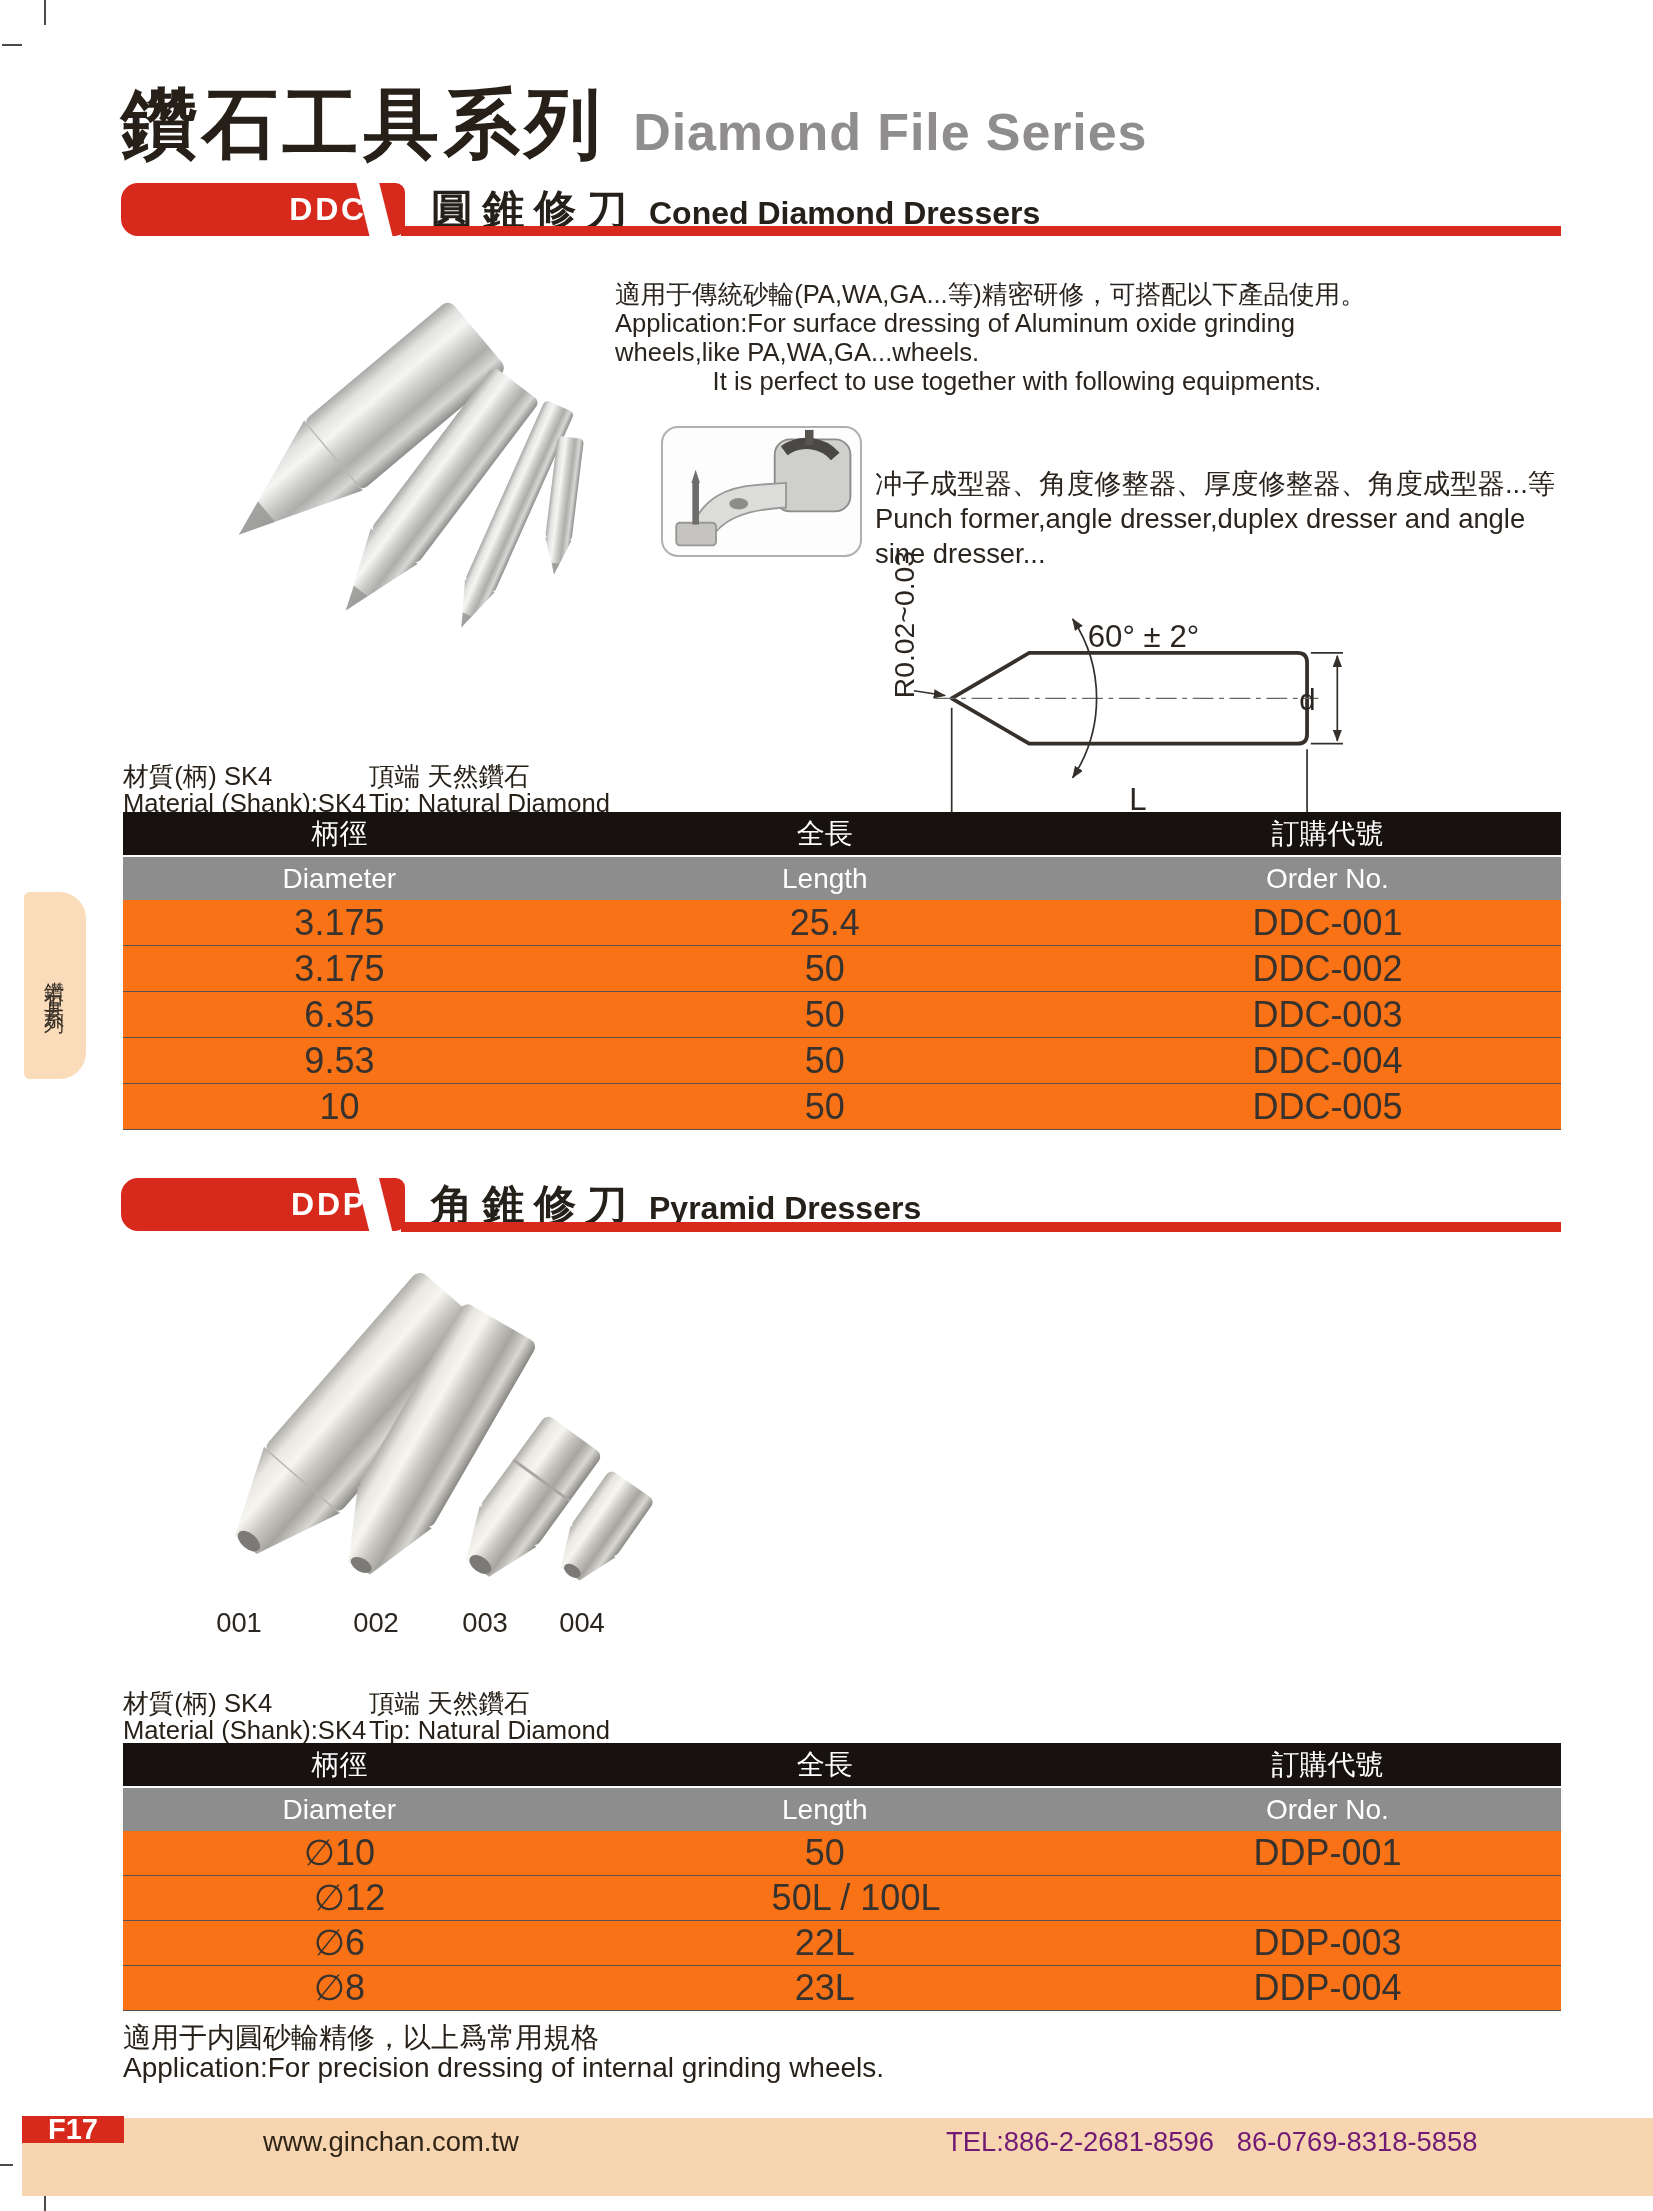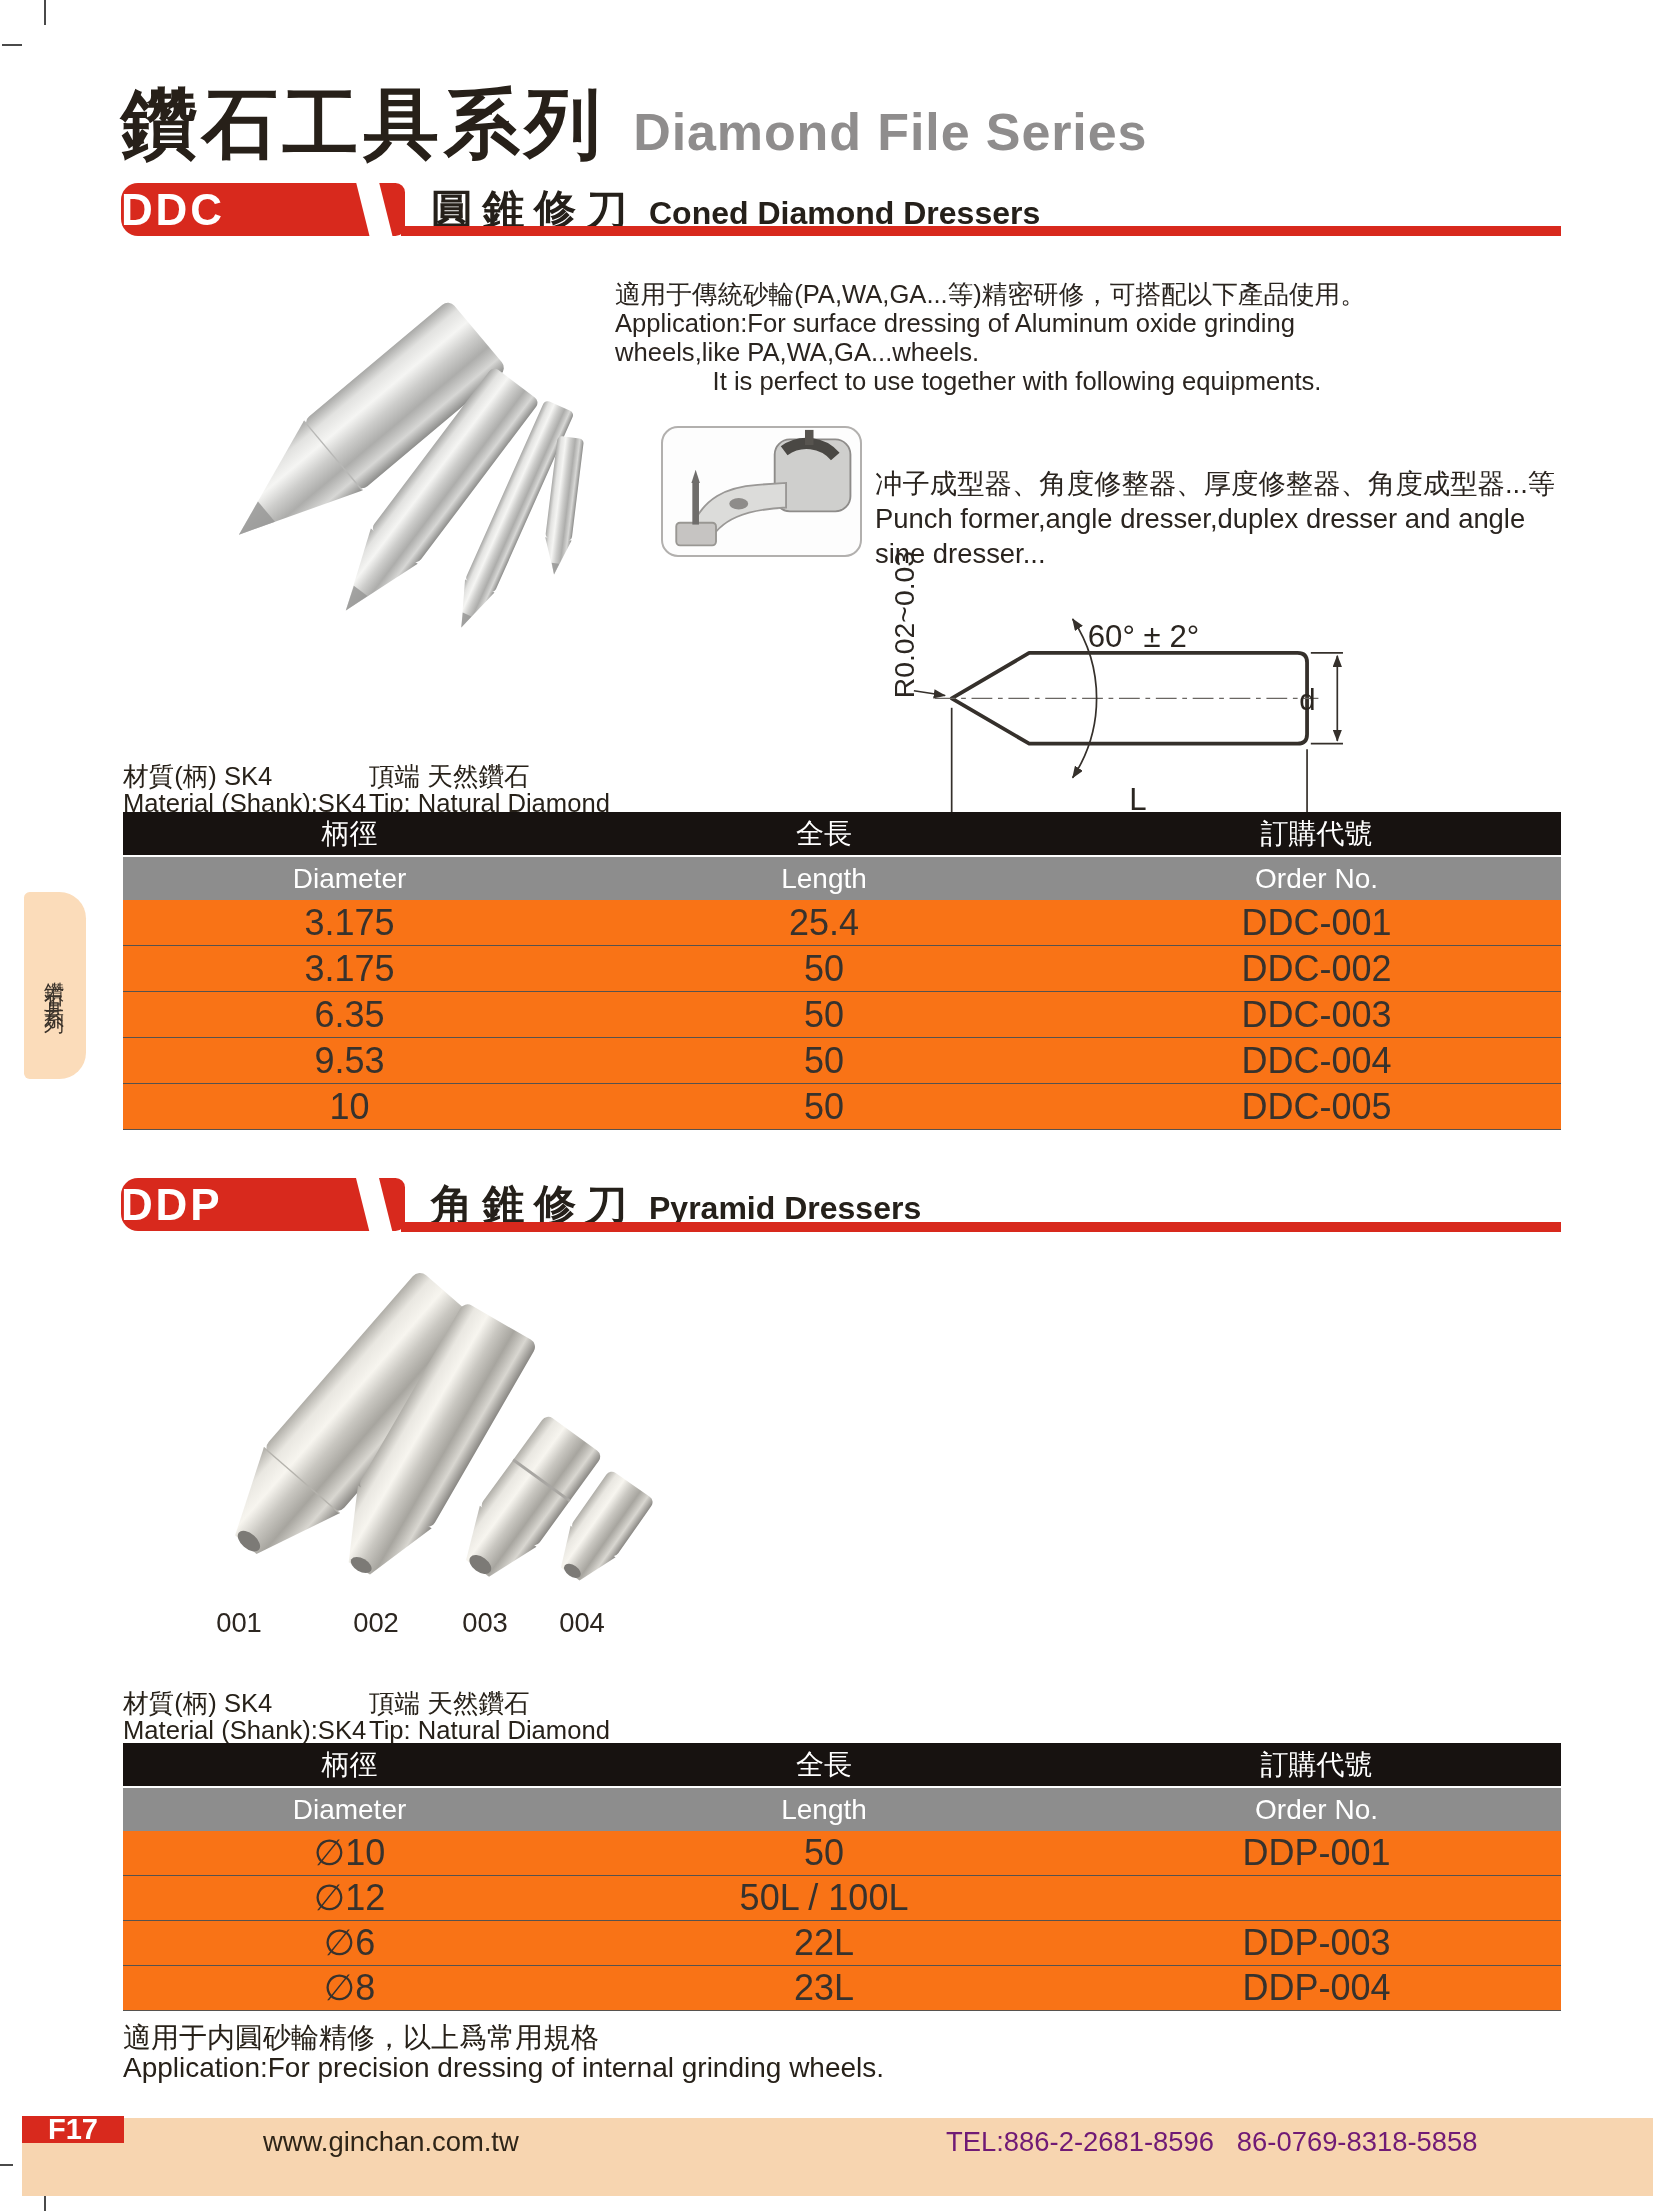--- a/index.html
+++ b/index.html
@@ -10,41 +10,41 @@
   .abs{position:absolute;}
   
   .crop{position:absolute;background:#4a4a4a;}
   
   .main-title{position:absolute;left:121px;top:74px;display:flex;align-items:baseline;gap:28px;white-space:nowrap;}
   .main-title .zh{font-size:76px;font-weight:bold;letter-spacing:4.7px;color:#272019;}
   .main-title .en{font-size:52px;font-weight:bold;color:#8f8d8d;letter-spacing:0.9px;}
   
   .badge-red{position:absolute;background:#d8291d;border-radius:17px 9.5px 9.5px 17px;width:284px;height:53px;}
   .badge-slash{position:absolute;width:23px;height:70px;background:#ffffff;transform:skewX(14deg);}
-  .badge-code{position:absolute;width:246px;height:53px;line-height:53px;text-align:left;color:#ffffff;
-    font-size:44px;font-weight:bold;letter-spacing:2.8px;}
+  .badge-code{position:absolute;width:246px;height:53px;line-height:53px;text-align:right;color:#ffffff;
+    font-size:32px;font-weight:bold;letter-spacing:2.8px;}
   .sec-title{position:absolute;display:flex;align-items:baseline;gap:12px;white-space:nowrap;}
   .sec-title .zh{font-size:42px;font-weight:600;letter-spacing:9.5px;color:#25201a;}
   .sec-title .en{font-size:32px;font-weight:bold;color:#25201a;}
   .red-rule{position:absolute;background:#d8291d;height:9.5px;}
   
   .app-block{position:absolute;left:615px;top:280px;width:804px;font-size:25.6px;line-height:29px;color:#2a241f;}
   .app-block .center{text-align:center;}
   
   .equip-box{position:absolute;left:661px;top:426px;width:201px;height:131px;border:2.8px solid #b2b0ae;
     border-radius:17px;background:#fdfdfd;box-sizing:border-box;overflow:hidden;}
   .equip-text{position:absolute;left:875px;top:466px;width:700px;font-size:27.4px;line-height:35px;color:#2a241f;}
   
   .mat-block{position:absolute;width:719px;font-size:25.6px;line-height:27.4px;color:#272119;}
   .mat-block .cols{display:flex;}
   .mat-block .c-a{width:246px;}
   .mat-block .c-b{margin-left:0px;}
   
   .spec-table{position:absolute;left:123px;width:1438px;}
-  .trow{display:flex;width:100%;}
+  .trow{display:flex;width:100%;gap:32px;}
   .tcell{text-align:center;}
   .c1{width:31.5%;}.c2{width:34.5%;}.c3{width:34%;}
   .t-head{background:#171210;color:#fff;height:43px;line-height:43px;font-size:28px;}
   .t-sub{background:#8d8d8d;color:#fff;height:43px;line-height:43px;font-size:28px;margin-top:1.9px;}
   .t-data{background:#f97316;color:#37322d;font-size:36px;height:45px;line-height:45px;border-bottom:1.9px solid #57524e;}
   .t-data-s{height:44px;line-height:44px;}
   
   .side-tab{position:absolute;left:24px;top:892px;width:62px;height:187px;background:#fbdcba;
     border-radius:5.7px 26.5px 26.5px 5.7px;display:flex;align-items:center;justify-content:center;}
   .side-tab span{writing-mode:vertical-rl;text-orientation:upright;font-size:20px;letter-spacing:6.6px;color:#3a322a;}

